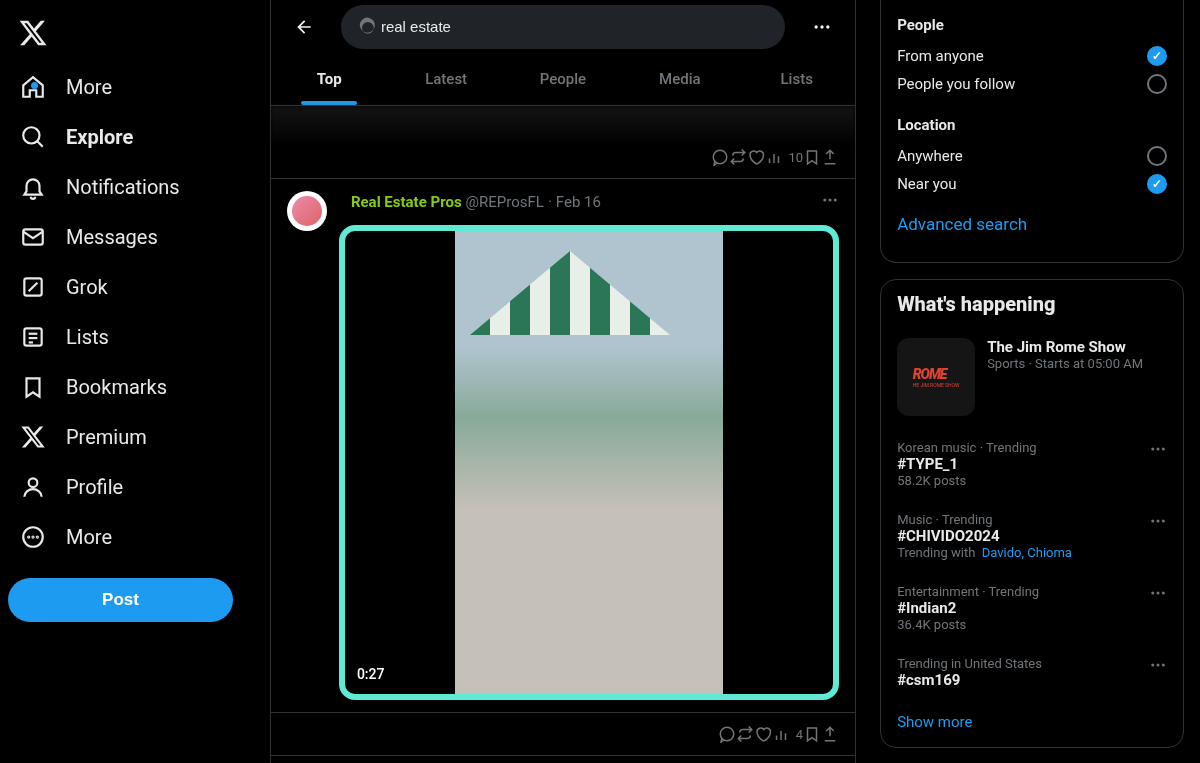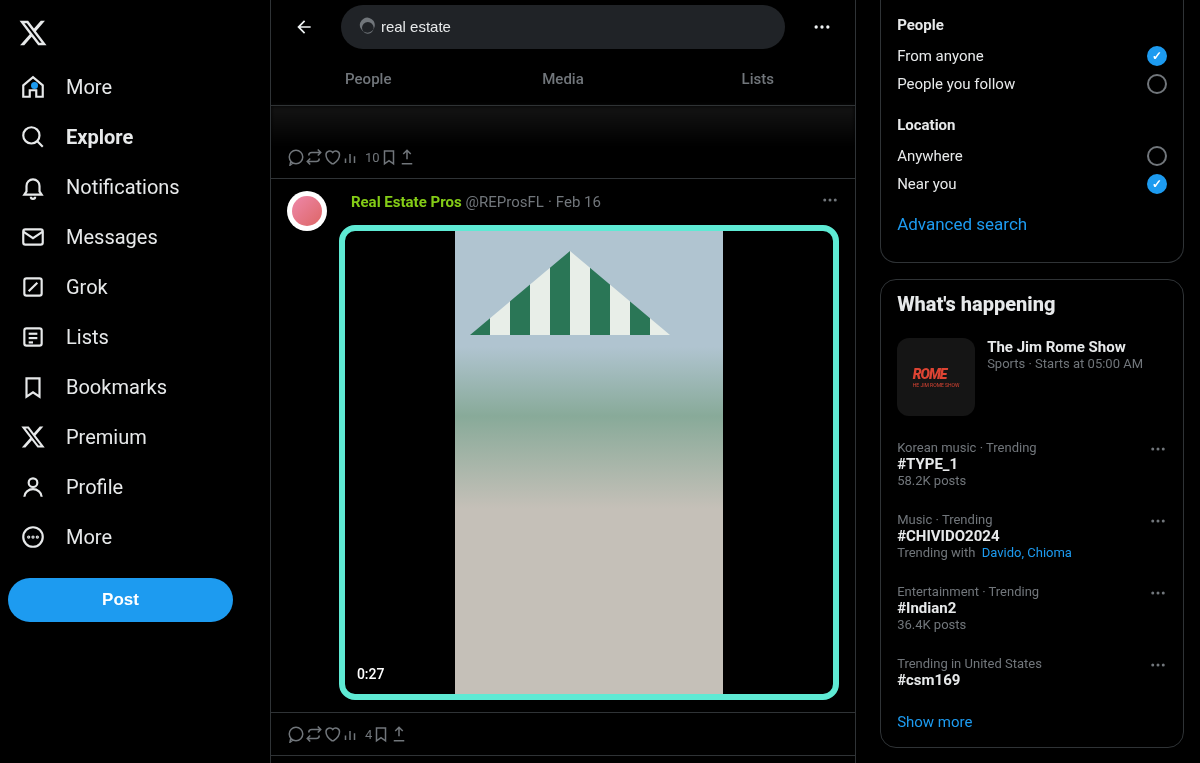--- a/index.html
+++ b/index.html
@@ -27,21 +27,21 @@
 .more-btn { width: 34px; height: 34px; display: flex; align-items: center; justify-content: center; border-radius: 50%; cursor: pointer; }
 .more-btn svg { width: 20px; height: 20px; fill: #eff3f4; }
 
 .tabs { display: flex; border-bottom: 1px solid #2f3336; height: 53px; }
 .tab { flex: 1; display: flex; align-items: center; justify-content: center; cursor: pointer; position: relative; }
 .tab span { color: #71767b; font-size: 15px; font-weight: 500; }
 .tab.active span { color: #e7e9ea; font-weight: 700; }
 .tab.active::after { content: ''; position: absolute; bottom: 0; height: 4px; width: 56px; background: #1d9bf0; border-radius: 2px; }
 
 .feed-blur { height: 40px; background: linear-gradient(180deg, rgba(50,50,50,0.4), transparent); filter: blur(2px); margin-bottom: -10px; }
-.action-row { display: flex; justify-content: flex-start; padding: 12px 16px; border-bottom: 1px solid #2f3336; }
+.action-row { display: flex; justify-content: flex-end; padding: 12px 16px; border-bottom: 1px solid #2f3336; }
 .action-btn { display: flex; align-items: center; gap: 6px; color: #71767b; cursor: pointer; }
 .action-btn svg { width: 18px; height: 18px; fill: none; stroke: #71767b; stroke-width: 2; }
 .action-count { font-size: 13px; color: #71767b; }
 
 .tweet { padding: 12px 16px; border-bottom: 1px solid #2f3336; display: flex; gap: 12px; }
 .avatar { width: 40px; height: 40px; border-radius: 50%; background: #fff; flex-shrink: 0; display: flex; align-items: center; justify-content: center; overflow: hidden; }
 .avatar-inner { width: 30px; height: 30px; background: linear-gradient(135deg,#e8a,#d66); border-radius: 50%; }
 .tweet-body { flex: 1; }
 .tweet-head { display: flex; align-items: center; gap: 4px; flex-wrap: wrap; }
 .tweet-name { font-weight: 700; color: #84cc16; padding-left: 12px; }
@@ -198,20 +198,26 @@
       <div class="more-btn">
         <svg viewBox="0 0 24 24">
             <circle cx="5" cy="12" r="2"></circle>
             <circle cx="12" cy="12" r="2"></circle>
             <circle cx="19" cy="12" r="2"></circle>
           </svg>
       </div>
     </div>
 
     <div class="tabs">
+      <div class="tab active">
+          <span>Top</span>
+        </div>
+      <div class="tab">
+          <span>Latest</span>
+        </div>
       <div class="tab">
           <span>People</span>
         </div>
       <div class="tab">
           <span>Media</span>
         </div>
       <div class="tab">
           <span>Lists</span>
         </div>
     </div>

